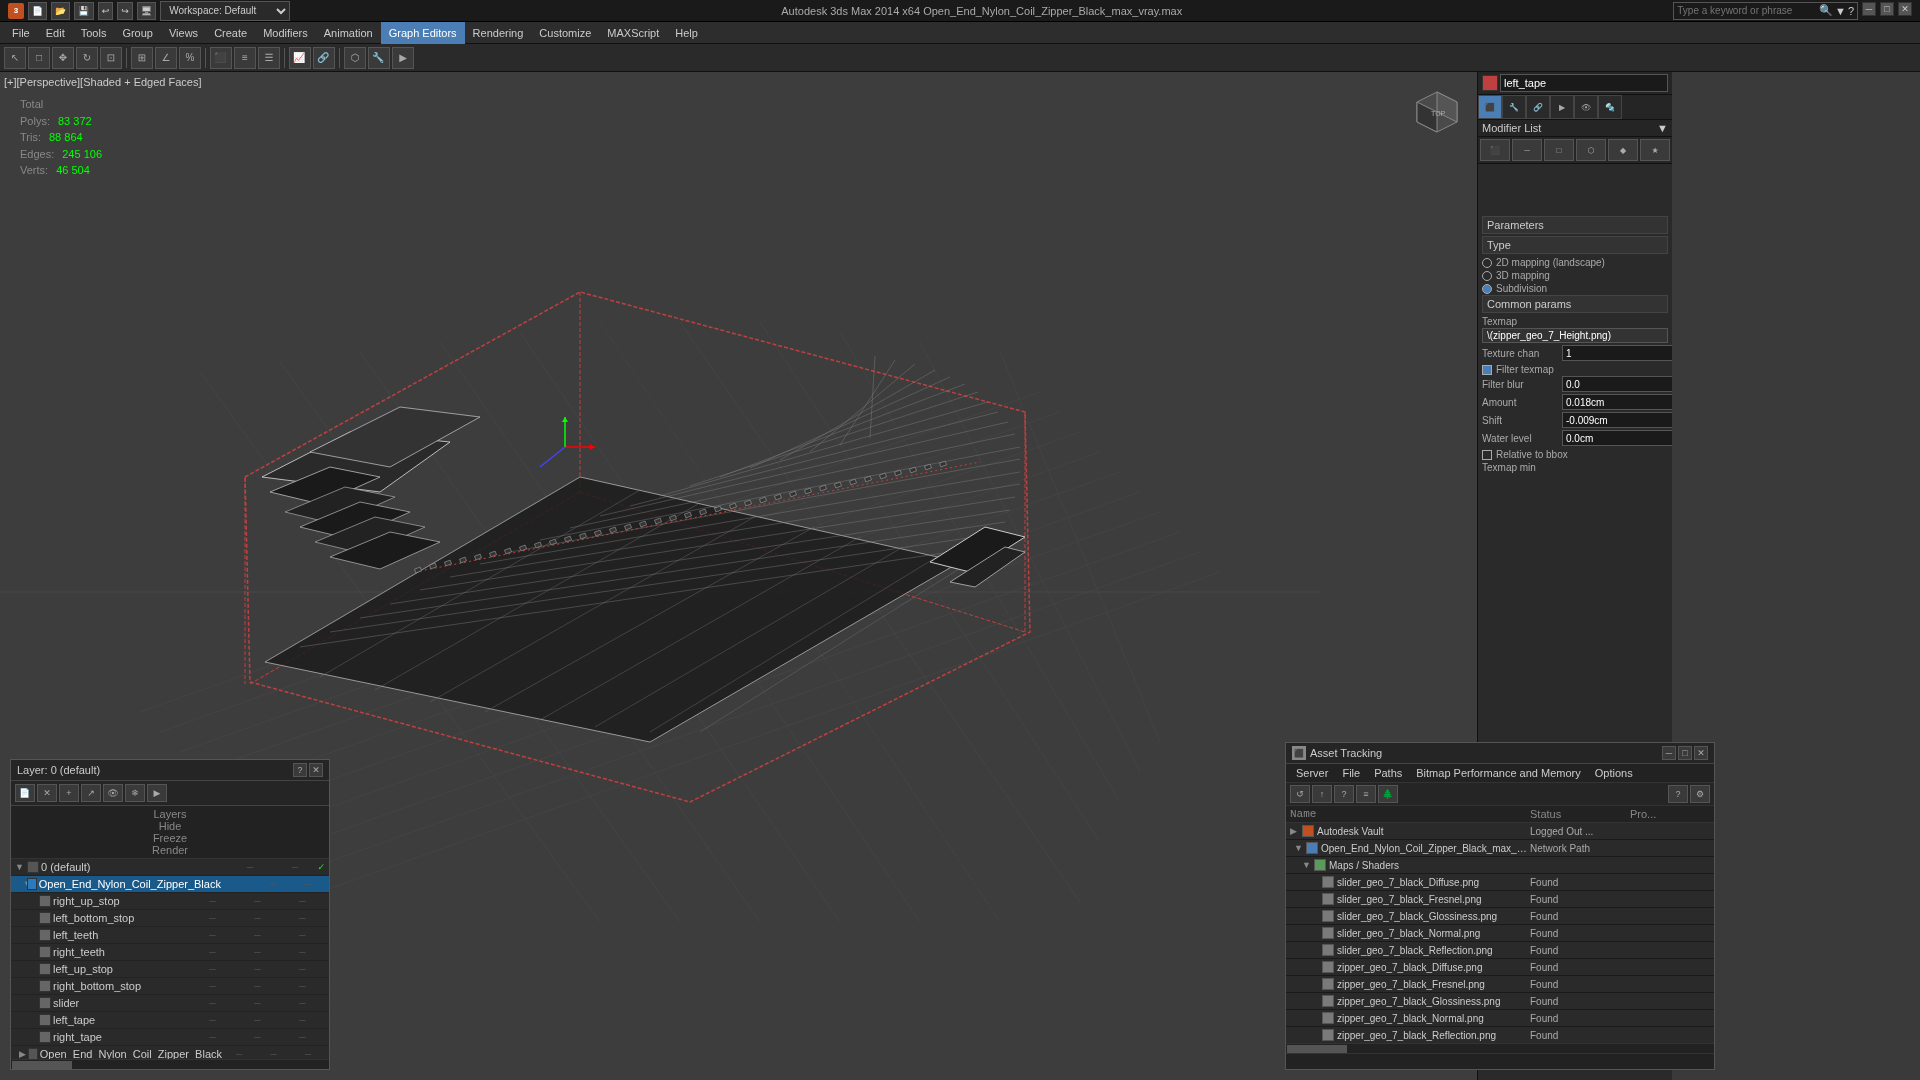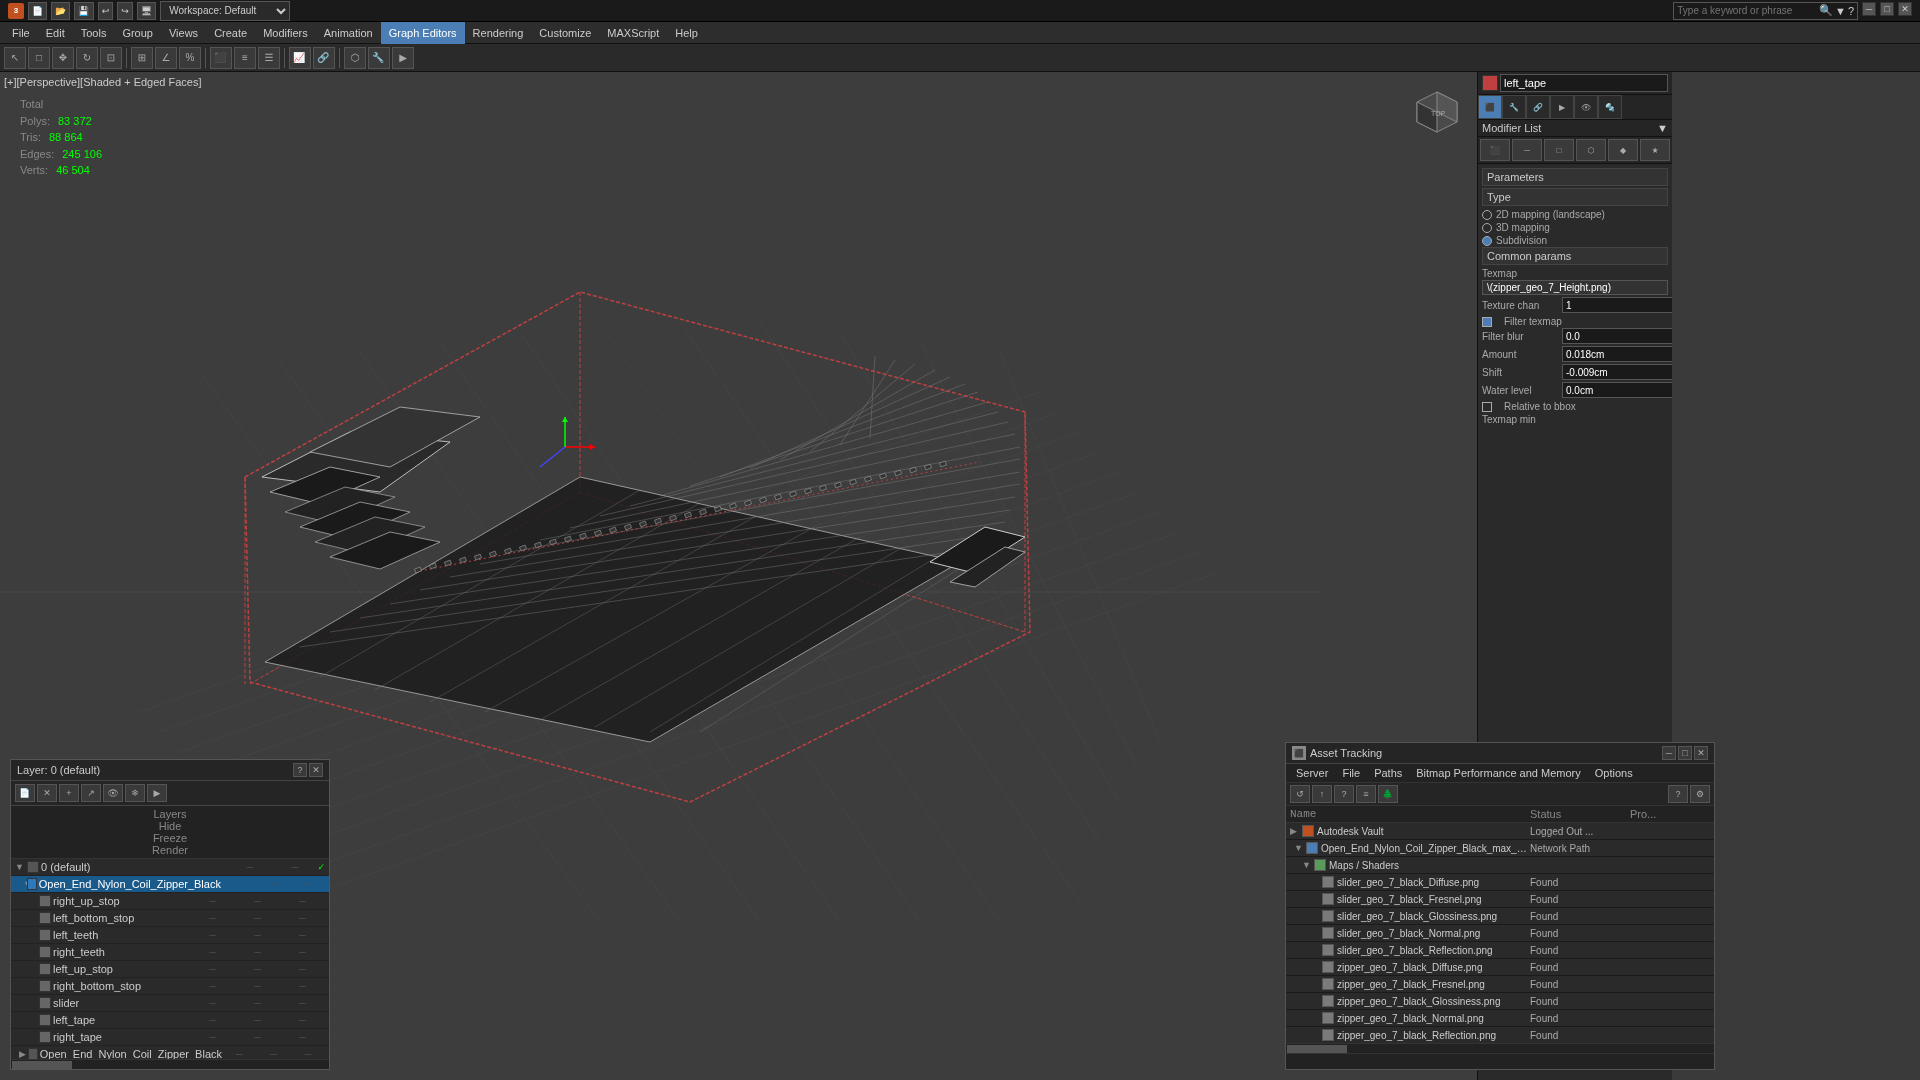--- a/index.html
+++ b/index.html
@@ -139,20 +139,21 @@
       display: flex; align-items: center; justify-content: center;
       cursor: pointer; font-size: 8px; color: #aaa;
     }
     .panel-tab.active { background: #4a7eb5; color: white; }
 
     
     #params-panel {
       padding: 4px;
       overflow-y: auto;
       flex: 1;
+      margin-top: 48px;
     }
     .params-section-title {
       background: #333;
       padding: 2px 4px;
       font-size: 11px;
       color: #ccc;
       margin-bottom: 2px;
       border: 1px solid #444;
     }
     .param-row {
@@ -167,21 +168,21 @@
       background: #1a1a1a; 
       border: 1px solid #555; 
       color: #fff; 
       font-size: 10px; 
       padding: 1px 3px;
       height: 16px;
     }
     .radio-row { display: flex; align-items: center; gap: 4px; padding: 1px 0; font-size: 10px; color: #aaa; }
     .radio-btn { width: 10px; height: 10px; border-radius: 50%; border: 1px solid #aaa; background: transparent; }
     .radio-btn.checked { background: #4a7eb5; }
-    .checkbox-row { display: flex; align-items: center; gap: 12px; padding: 1px 0; font-size: 10px; color: #aaa; }
+    .checkbox-row { display: flex; align-items: center; gap: 4px; padding: 1px 0; font-size: 10px; color: #aaa; }
     .cb { width: 10px; height: 10px; border: 1px solid #aaa; background: transparent; }
     .cb.checked { background: #4a7eb5; }
 
     
     #layer-panel {
       position: absolute;
       left: 10px;
       bottom: 10px;
       width: 320px;
       background: #2a2a2a;
@@ -377,20 +378,21 @@
     <button class="toolbar-btn">📄</button>
     <button class="toolbar-btn">📂</button>
     <button class="toolbar-btn">💾</button>
     <button class="toolbar-btn">↩</button>
     <button class="toolbar-btn">↪</button>
     <button class="toolbar-btn">🖥</button>
     <select class="workspace-dropdown">
       <option>Workspace: Default</option>
     </select>
   </div>
+  <div class="title">Autodesk 3ds Max 2014 x64     Open_End_Nylon_Coil_Zipper_Black_max_vray.max</div>
   <div class="right">
     <div id="search-bar">
       <input id="search-input" type="text" placeholder="Type a keyword or phrase" style="">
       <span>🔍</span>
       <span>▼</span>
       <span>?</span>
     </div>
     <button class="win-btn">─</button>
     <button class="win-btn">□</button>
     <button class="win-btn">✕</button>

